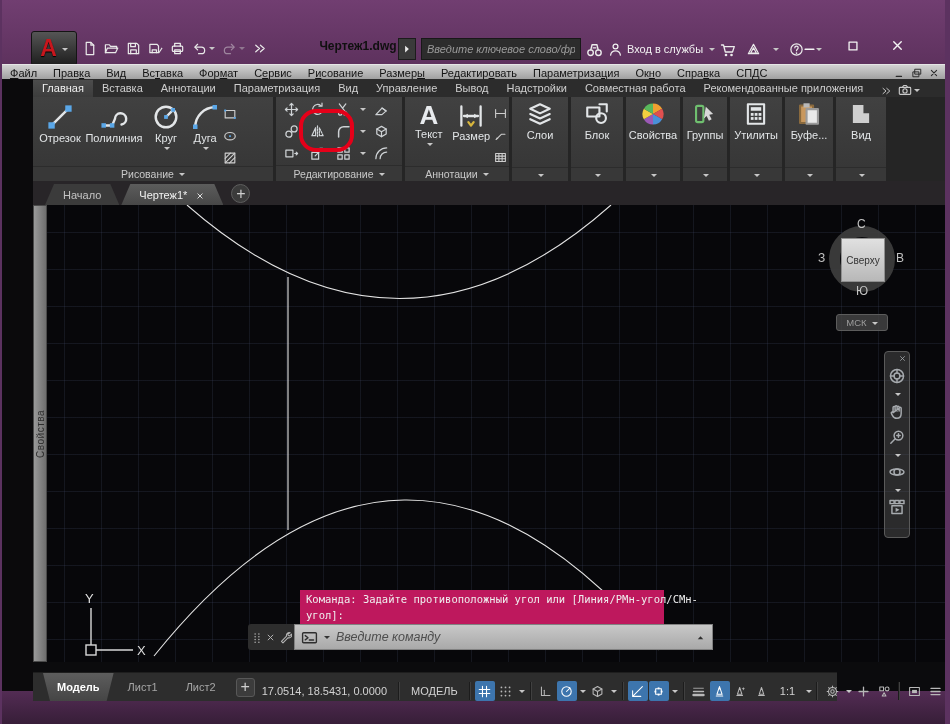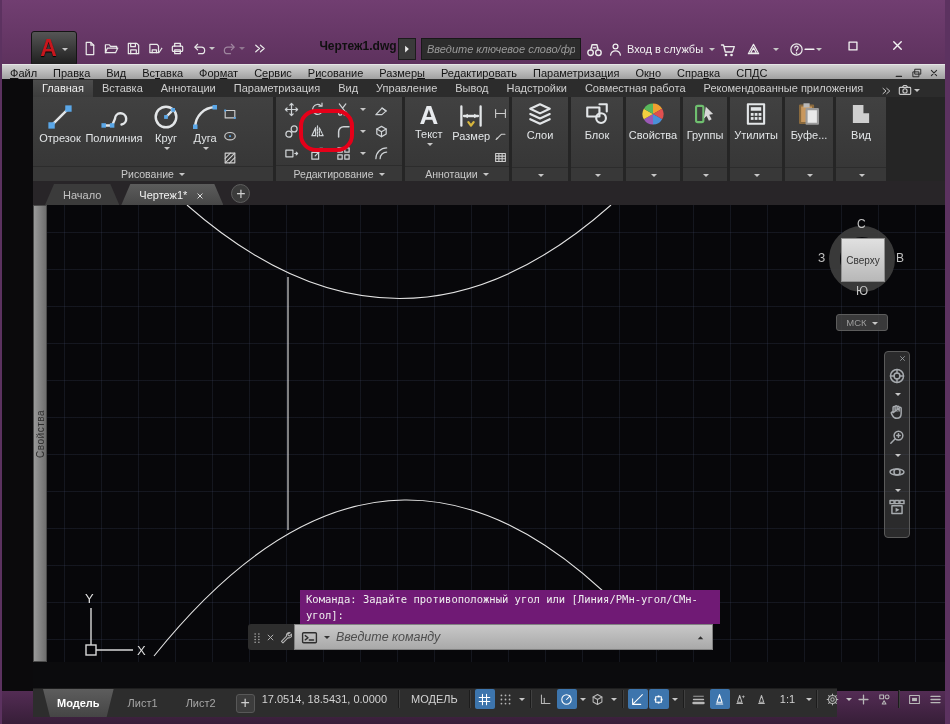--- a/index.html
+++ b/index.html
@@ -82,31 +82,31 @@
   .ucsbtn{left:836px;top:314px;width:50px;height:15px;border-radius:3px;background:rgba(70,70,70,.8);border:1px solid #5c5c5c;
           display:flex;align-items:center;justify-content:center;gap:3px;font-size:9.5px;color:#9c9c9c;z-index:7}
 
   
   .navbar{left:884px;top:351px;width:26px;height:187px;background:rgba(92,92,92,.42);border:1px solid #5a5a5a;
           border-radius:4px;display:flex;flex-direction:column;align-items:center;color:#a7abaf;z-index:7;box-sizing:border-box;padding-top:1px}
   .navbar .nitem{display:flex;align-items:center;justify-content:center;width:100%}
   .navbar .xrow{justify-content:flex-end;padding-right:2px;box-sizing:border-box;height:10px}
 
   
-  .cmdtip{left:300px;top:590px;width:420px;height:34px;background:#701a75;color:#efefef;z-index:10;
+  .cmdtip{left:300px;top:590px;width:364px;height:34px;background:#be185d;color:#efefef;z-index:10;
           font-family:"DejaVu Sans Mono",monospace;font-size:10.5px;line-height:16px;padding:1px 6px;box-sizing:border-box;white-space:nowrap}
   .cmdbar{left:248px;top:624px;width:465px;height:26px;display:flex;z-index:11}
   .cmdgrip{width:46px;background:#2d2d2d;border-radius:3px 0 0 3px;display:flex;align-items:center;justify-content:space-evenly;color:#b5b5b5}
   .cmdfield{flex:1;background:linear-gradient(#c8c8c8,#a9a9a9);border:1px solid #818181;display:flex;align-items:center;gap:4px;padding:9px 6px;color:#2e2e2e}
   .cmdinput{flex:1;background:transparent;border:none;outline:none;font-style:italic;font-size:12.5px;color:#3c3c3c;font-family:"Liberation Sans",sans-serif}
   .cmdinput::placeholder{color:#4e4e4e;font-style:italic}
 
   
-  .statusbar{left:33px;top:688px;width:804px;height:29px;background:#2d2d2d;border-top:1px solid #1e1e1e;
-             display:flex;align-items:flex-start;box-sizing:border-box;z-index:12}
+  .statusbar{left:33px;top:672px;width:804px;height:29px;background:#2d2d2d;border-top:1px solid #1e1e1e;
+             display:flex;align-items:flex-end;box-sizing:border-box;z-index:12}
   .ltabs{display:flex;align-items:stretch;height:100%;padding-left:10px}
   .ltab{display:flex;align-items:center;padding:0 14px;font-size:11px;color:#a5a5a5;
         clip-path:polygon(0 0,100% 0,calc(100% - 7px) 100%,7px 100%)}
   .ltab.active{background:linear-gradient(#5d5d5d,#454545);color:#fff;font-weight:bold}
   .ltplus{width:17px;height:17px;border-radius:3px;background:#3c3c3c;border:1px solid #585858;color:#cfcfcf;
           display:flex;align-items:center;justify-content:center;align-self:center;margin-left:6px}
   .scluster{margin-left:auto;display:flex;align-items:center;gap:1px;padding-right:16px}
   .sbtn{width:20px;height:20px;display:flex;align-items:center;justify-content:center;color:#b8b8b8;border-radius:2px;flex:none}
   .sbtn.active{background:#3d75ad;color:#fff}
   .stext{color:#d2d2d2;font-size:11px;padding:0 7px;white-space:nowrap;flex:none}

